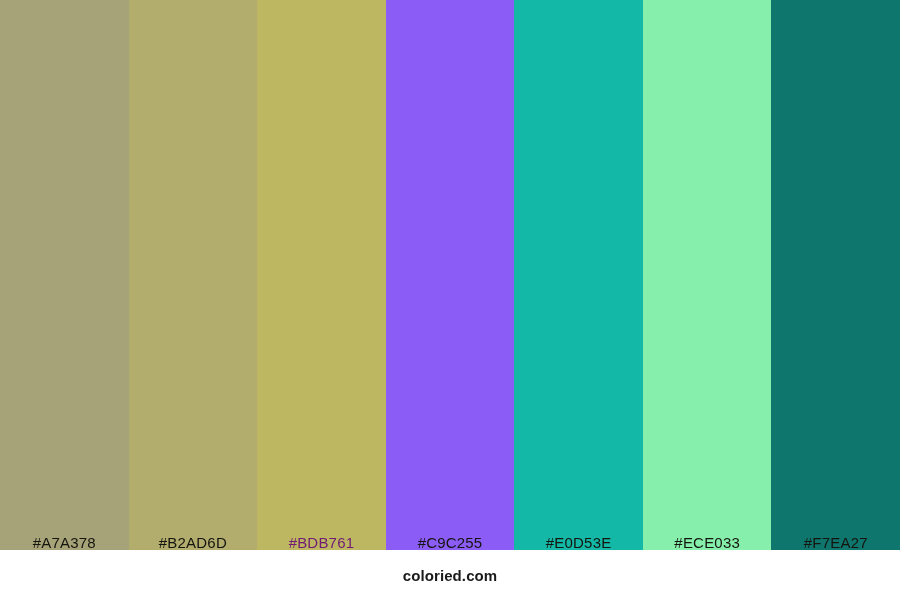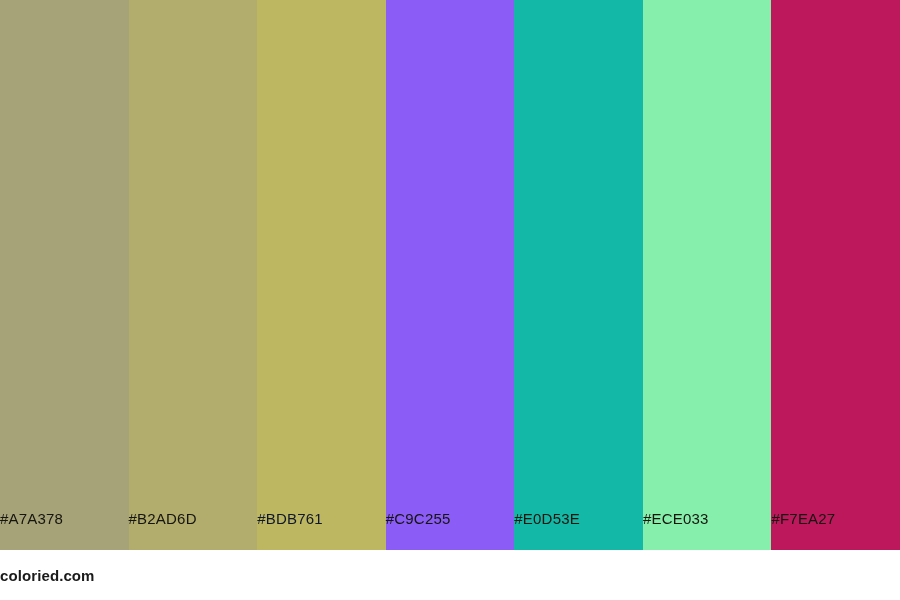--- a/index.html
+++ b/index.html
@@ -30,36 +30,37 @@
     flex: 1 1 0;
     height: 550px;
     position: relative;
     display: flex;
     align-items: flex-end;
     justify-content: center;
   }
   .swatch-label {
     display: block;
     width: 100%;
-    text-align: left;
+    text-align: center;
     font-family: "Liberation Sans", sans-serif;
     font-size: 15px;
     font-weight: 400;
     color: #15150f;
     letter-spacing: 0.2px;
-    padding-bottom: 24px;
+    padding-bottom: 0;
     line-height: 1;
     white-space: nowrap;
   }
   #footer-bar {
     width: 900px;
     height: 50px;
     background: #ffffff;
     display: flex;
     align-items: center;
+    justify-content: center;
   }
   #site-credit {
     font-family: "Liberation Sans", sans-serif;
     font-size: 15px;
     font-weight: 700;
     color: #1a1a1a;
     letter-spacing: 0.1px;
     line-height: 1;
   }
 </style>
@@ -72,37 +73,37 @@
 
     <div class="swatch" style="background-color: rgb(167, 163, 120);">
       <span class="swatch-label" style="color: rgb(21, 21, 15);">#A7A378</span>
     </div>
 
     <div class="swatch" style="background-color: rgb(178, 173, 109);">
       <span class="swatch-label" style="color: rgb(21, 21, 15); margin-top: 6px;">#B2AD6D</span>
     </div>
 
     <div class="swatch" style="background-color: rgb(189, 183, 97);">
-      <span class="swatch-label" style="color: #0f172a;">#BDB761</span>
+      <span class="swatch-label" style="color: #701a75;">#BDB761</span>
     </div>
 
     <div class="swatch" style="background-color: #8b5cf6;">
       <span class="swatch-label" style="color: rgb(21, 21, 15);">#C9C255</span>
     </div>
 
 
     <div class="swatch" style="background-color: #14b8a6;">
       <span class="swatch-label" style="color: rgb(21, 21, 15);">#E0D53E</span>
     </div>
 
     <div class="swatch" style="background-color: #86efac;">
       <span class="swatch-label" style="color: rgb(21, 21, 15);">#ECE033</span>
     </div>
 
-    <div class="swatch" style="background-color: #be185d;">
+    <div class="swatch" style="background-color: #0f766e;">
       <span class="swatch-label" style="color: rgb(21, 21, 15);">#F7EA27</span>
     </div>
 
   </div>
 
   <div id="footer-bar">
     <span id="site-credit" style="color: rgb(26, 26, 26);">coloried.com</span>
   </div>
 
 </div>

